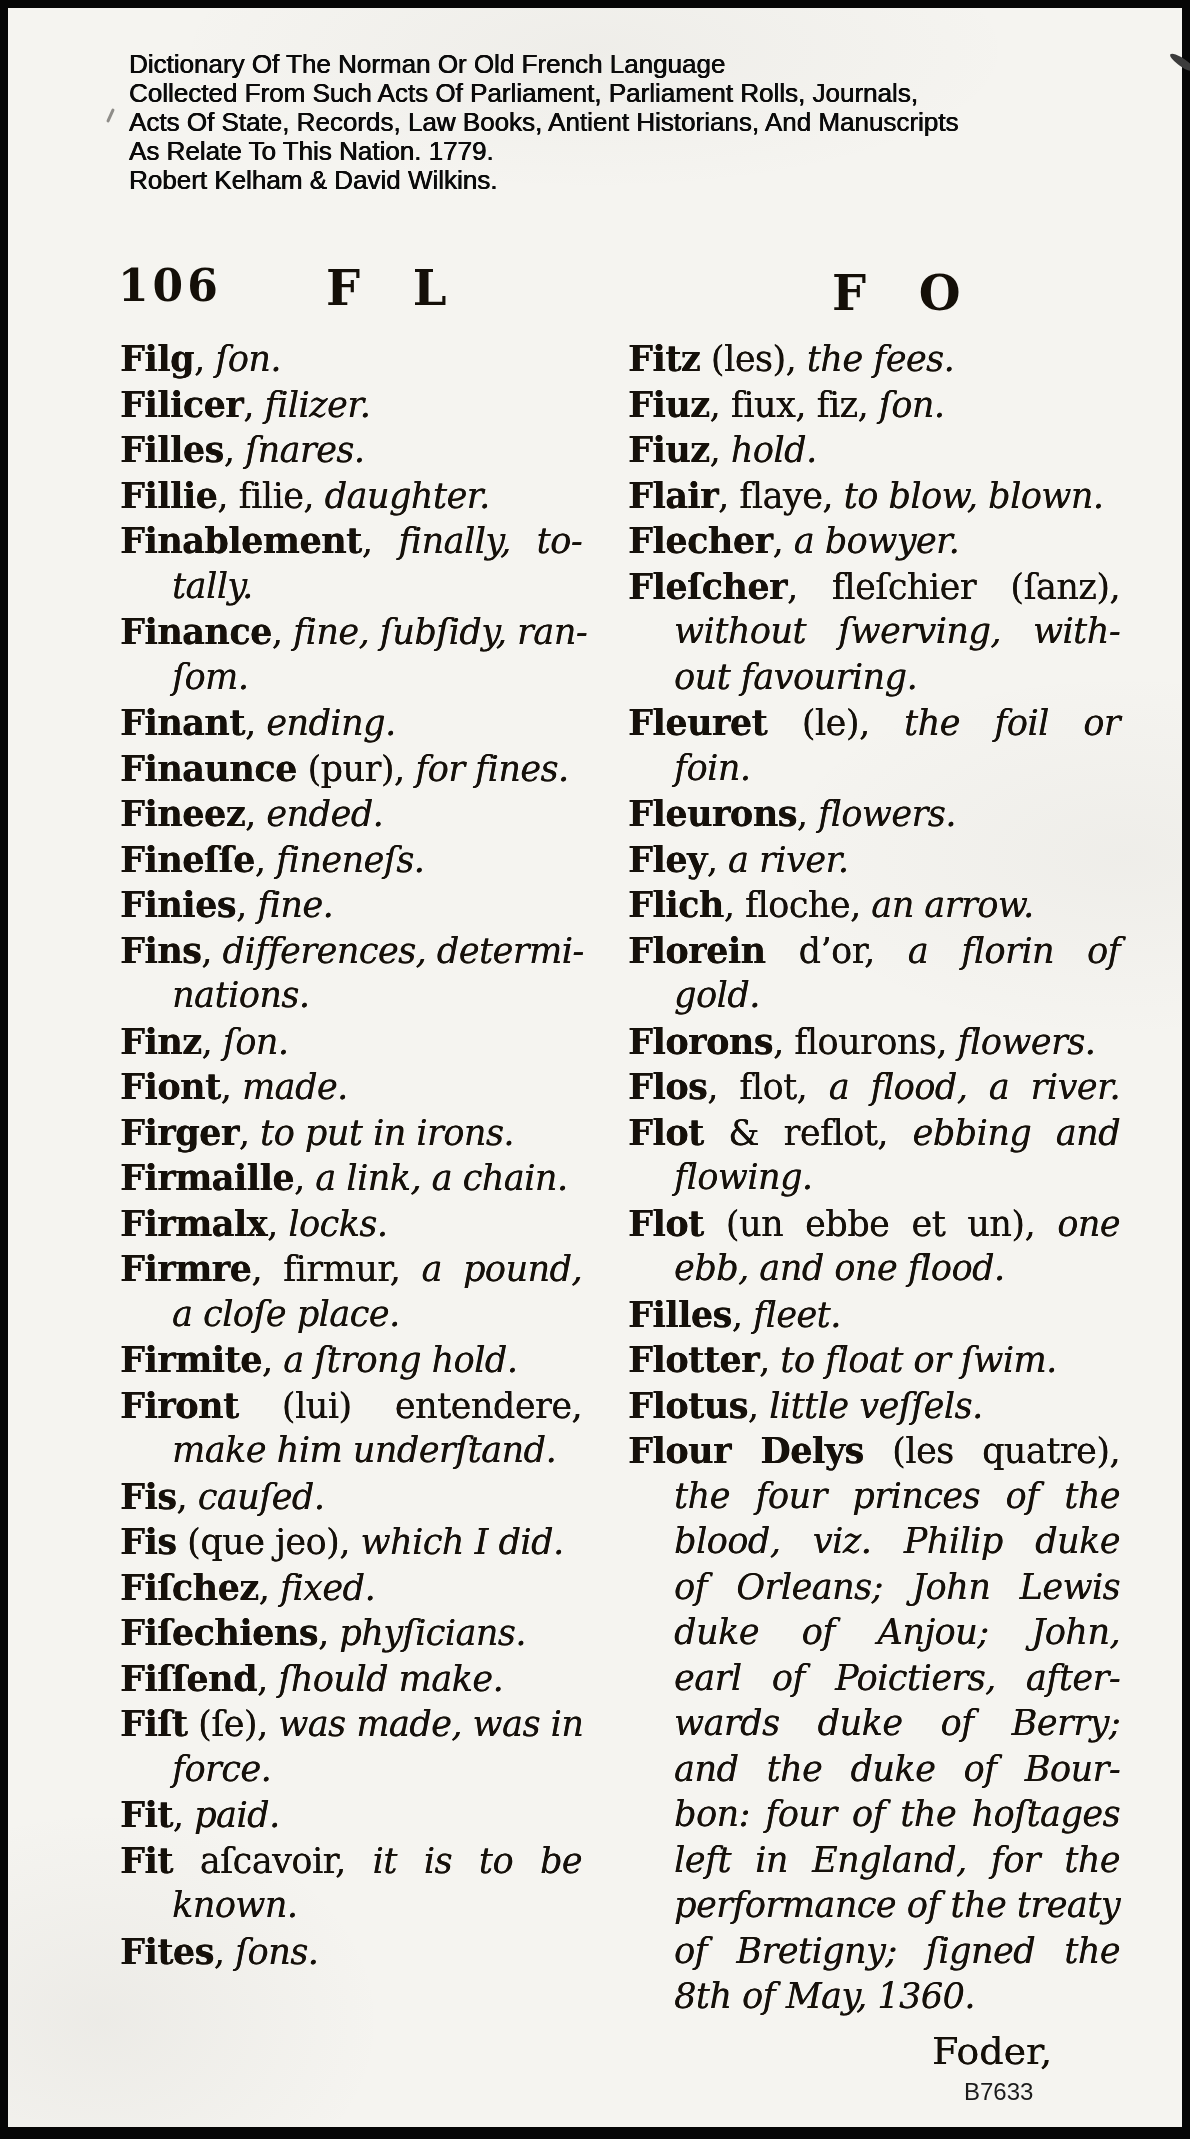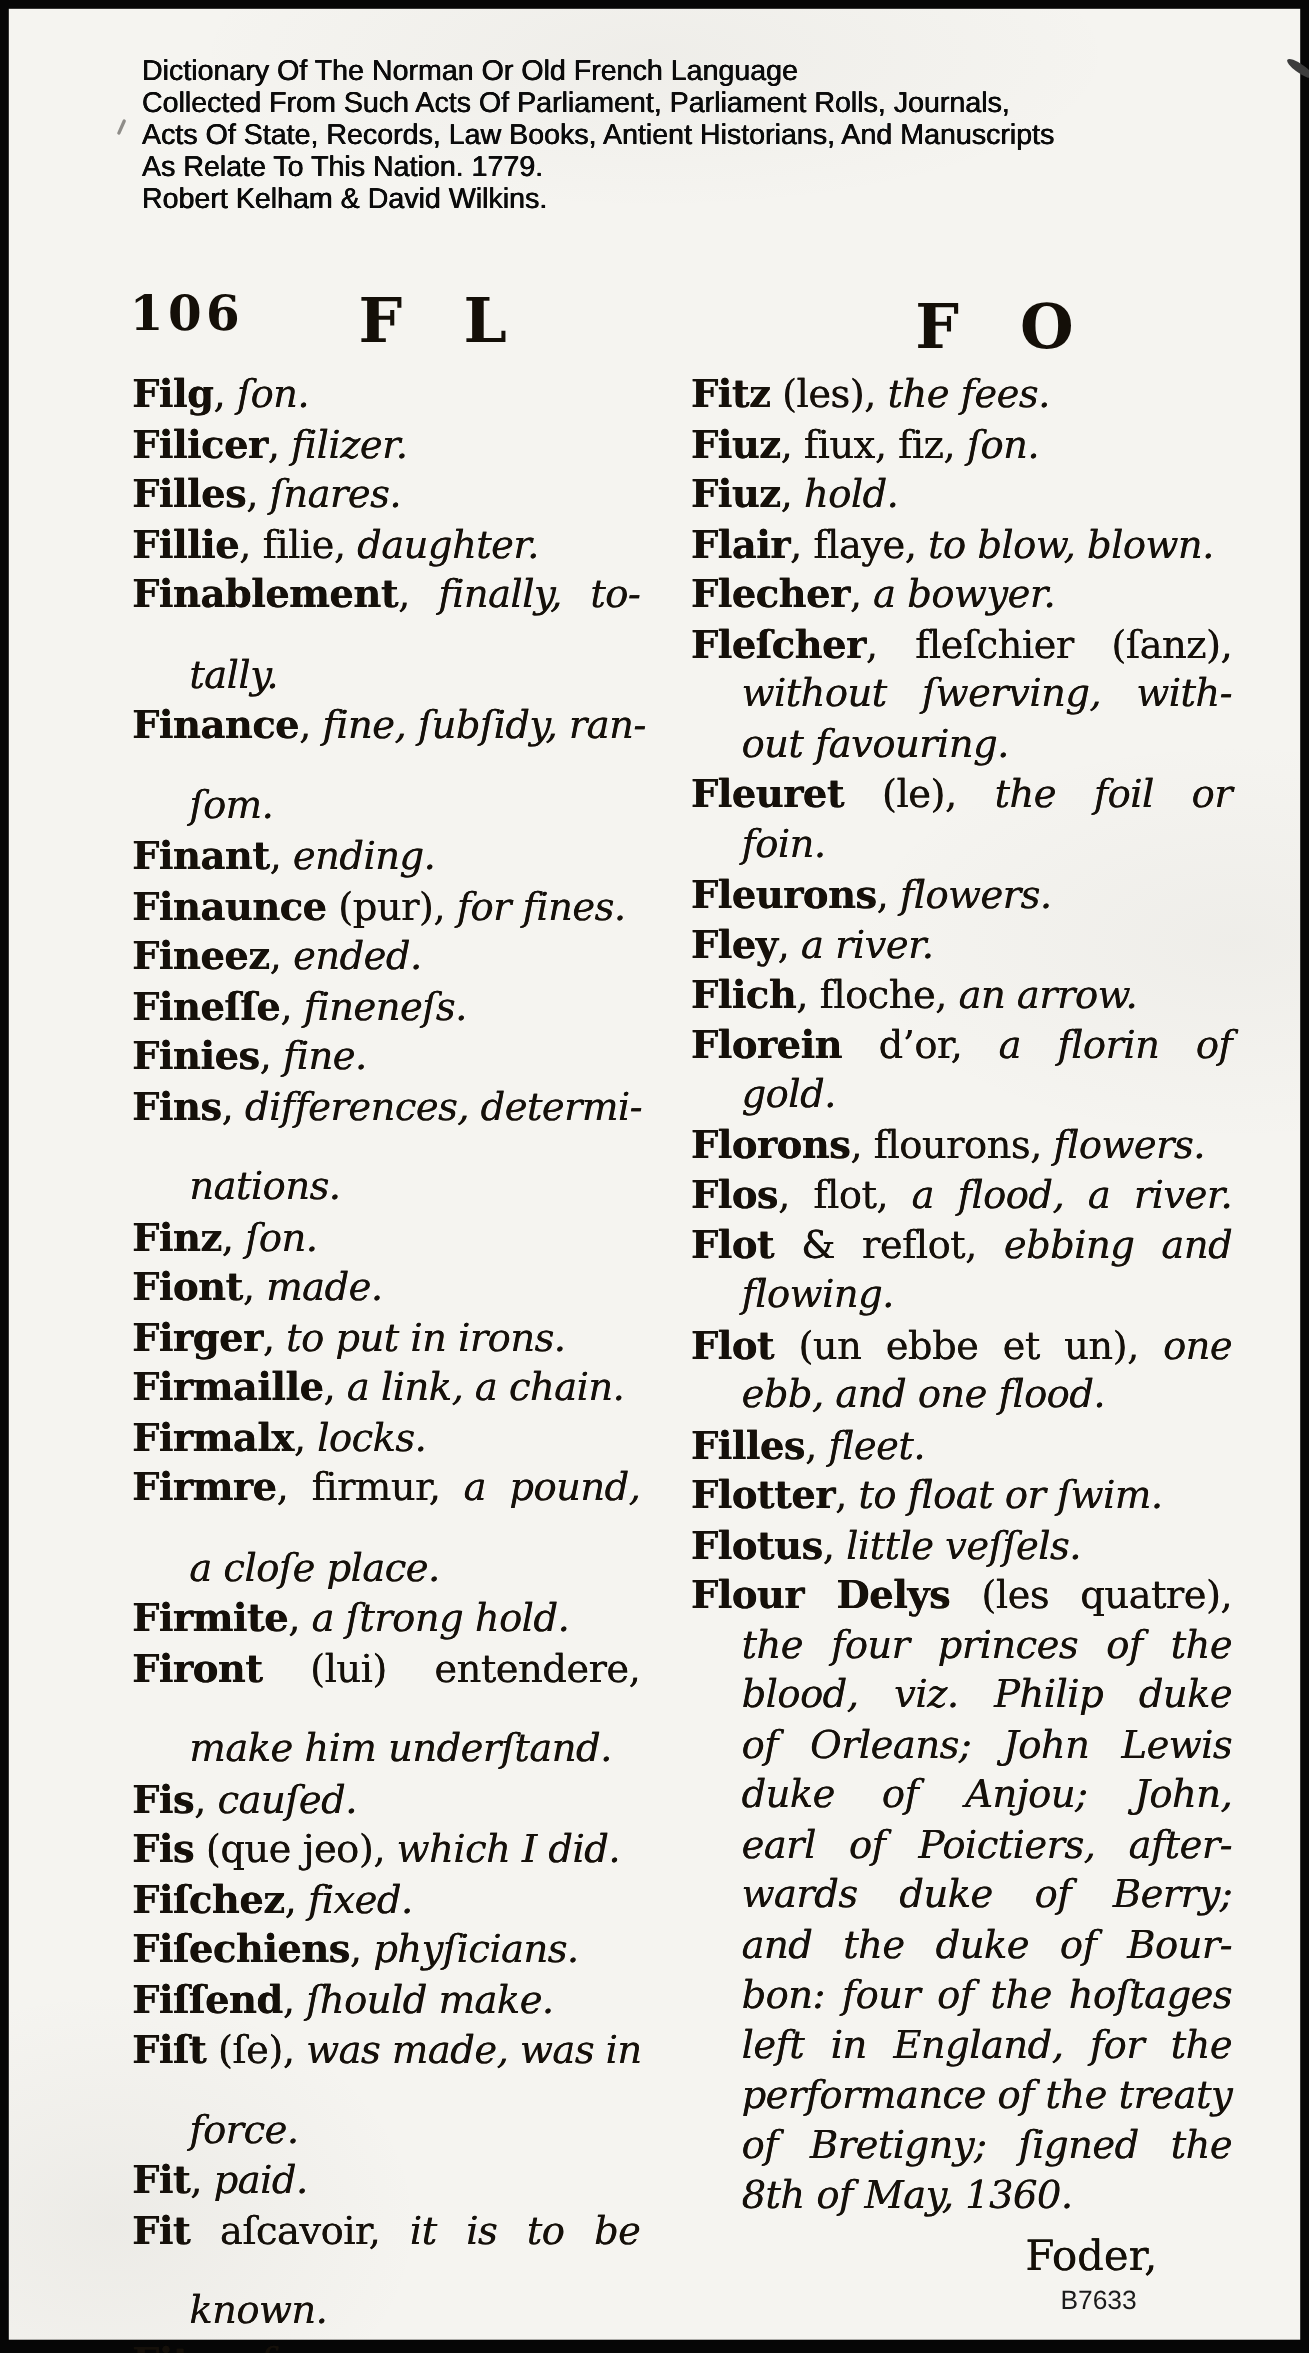--- a/index.html
+++ b/index.html
@@ -32,39 +32,39 @@
   .pageno{
     position:absolute; left:110px; top:256px;
     font-family:"DejaVu Serif", serif;
     font-weight:700; font-size:44px; line-height:1;
     letter-spacing:4px;
     color:#140f08;
   }
   .sec{
     position:absolute;
     font-family:"DejaVu Serif", serif;
-    font-weight:700; font-size:56px; line-height:1;
+    font-weight:700; font-size:48px; line-height:1;
     letter-spacing:18px;
     color:#140f08;
   }
   .sec-l{ left:318px; top:256px; }
   .sec-r{ left:788px; top:261px;margin-left:36px; }
   .col{
     position:absolute; top:328px;
     font-family:"DejaVu Serif", serif;
     font-size:35px; line-height:45.5px;
     letter-spacing:-0.5px;
     color:#15100a;
     text-shadow:0.3px 0 0 currentColor;
   }
   .col-left{ left:112px; width:462px; }
   .col-right{ left:620px; width:492px; }
   .line{ white-space:nowrap; height:45.5px; }
   .line.just{ text-align:justify; text-align-last:justify; }
-  .col-left .line.ind{ padding-left:52px;margin-top:28px; }
+  .col-left .line.ind{ padding-left:52px; }
   .col-right .line.ind{ padding-left:46px; }
   .seg-b{ font-weight:700; }
   .seg-r{ font-weight:400; }
   .seg-i{ font-style:italic; }
   .catchword{
     position:absolute; left:620px; top:2024px; width:424px;
     text-align:right;
     font-family:"DejaVu Serif", serif;
     font-size:38px; line-height:1;
     color:#140f08;

